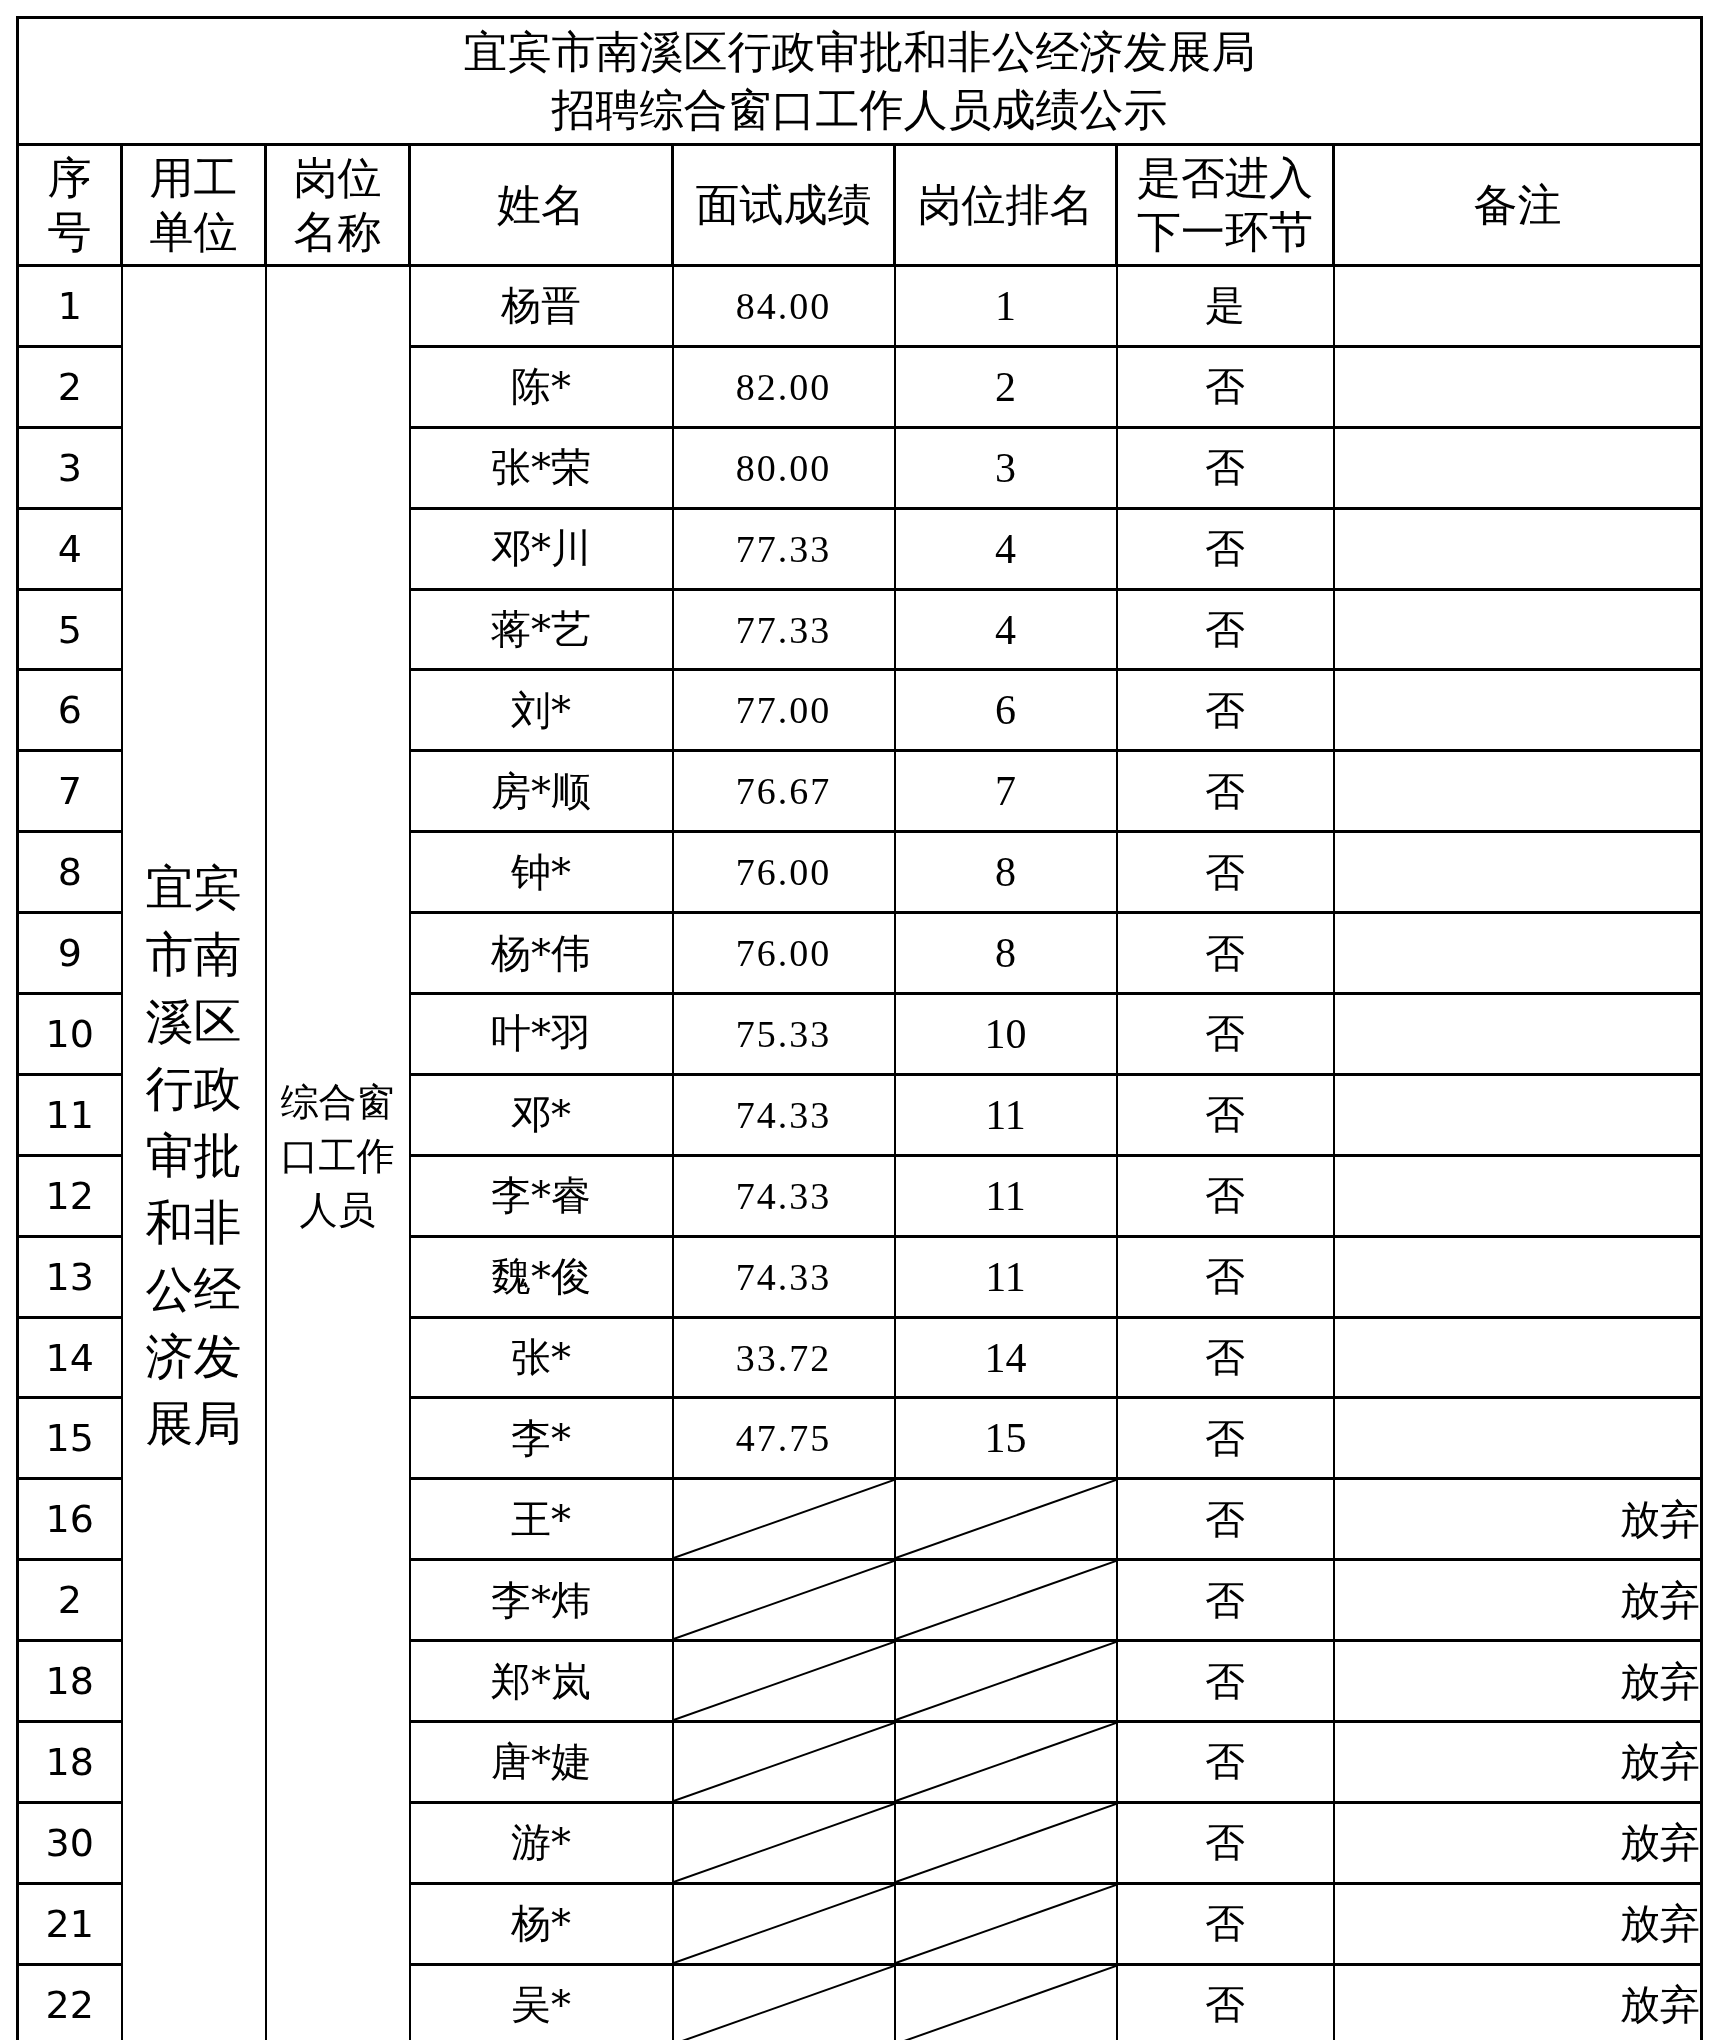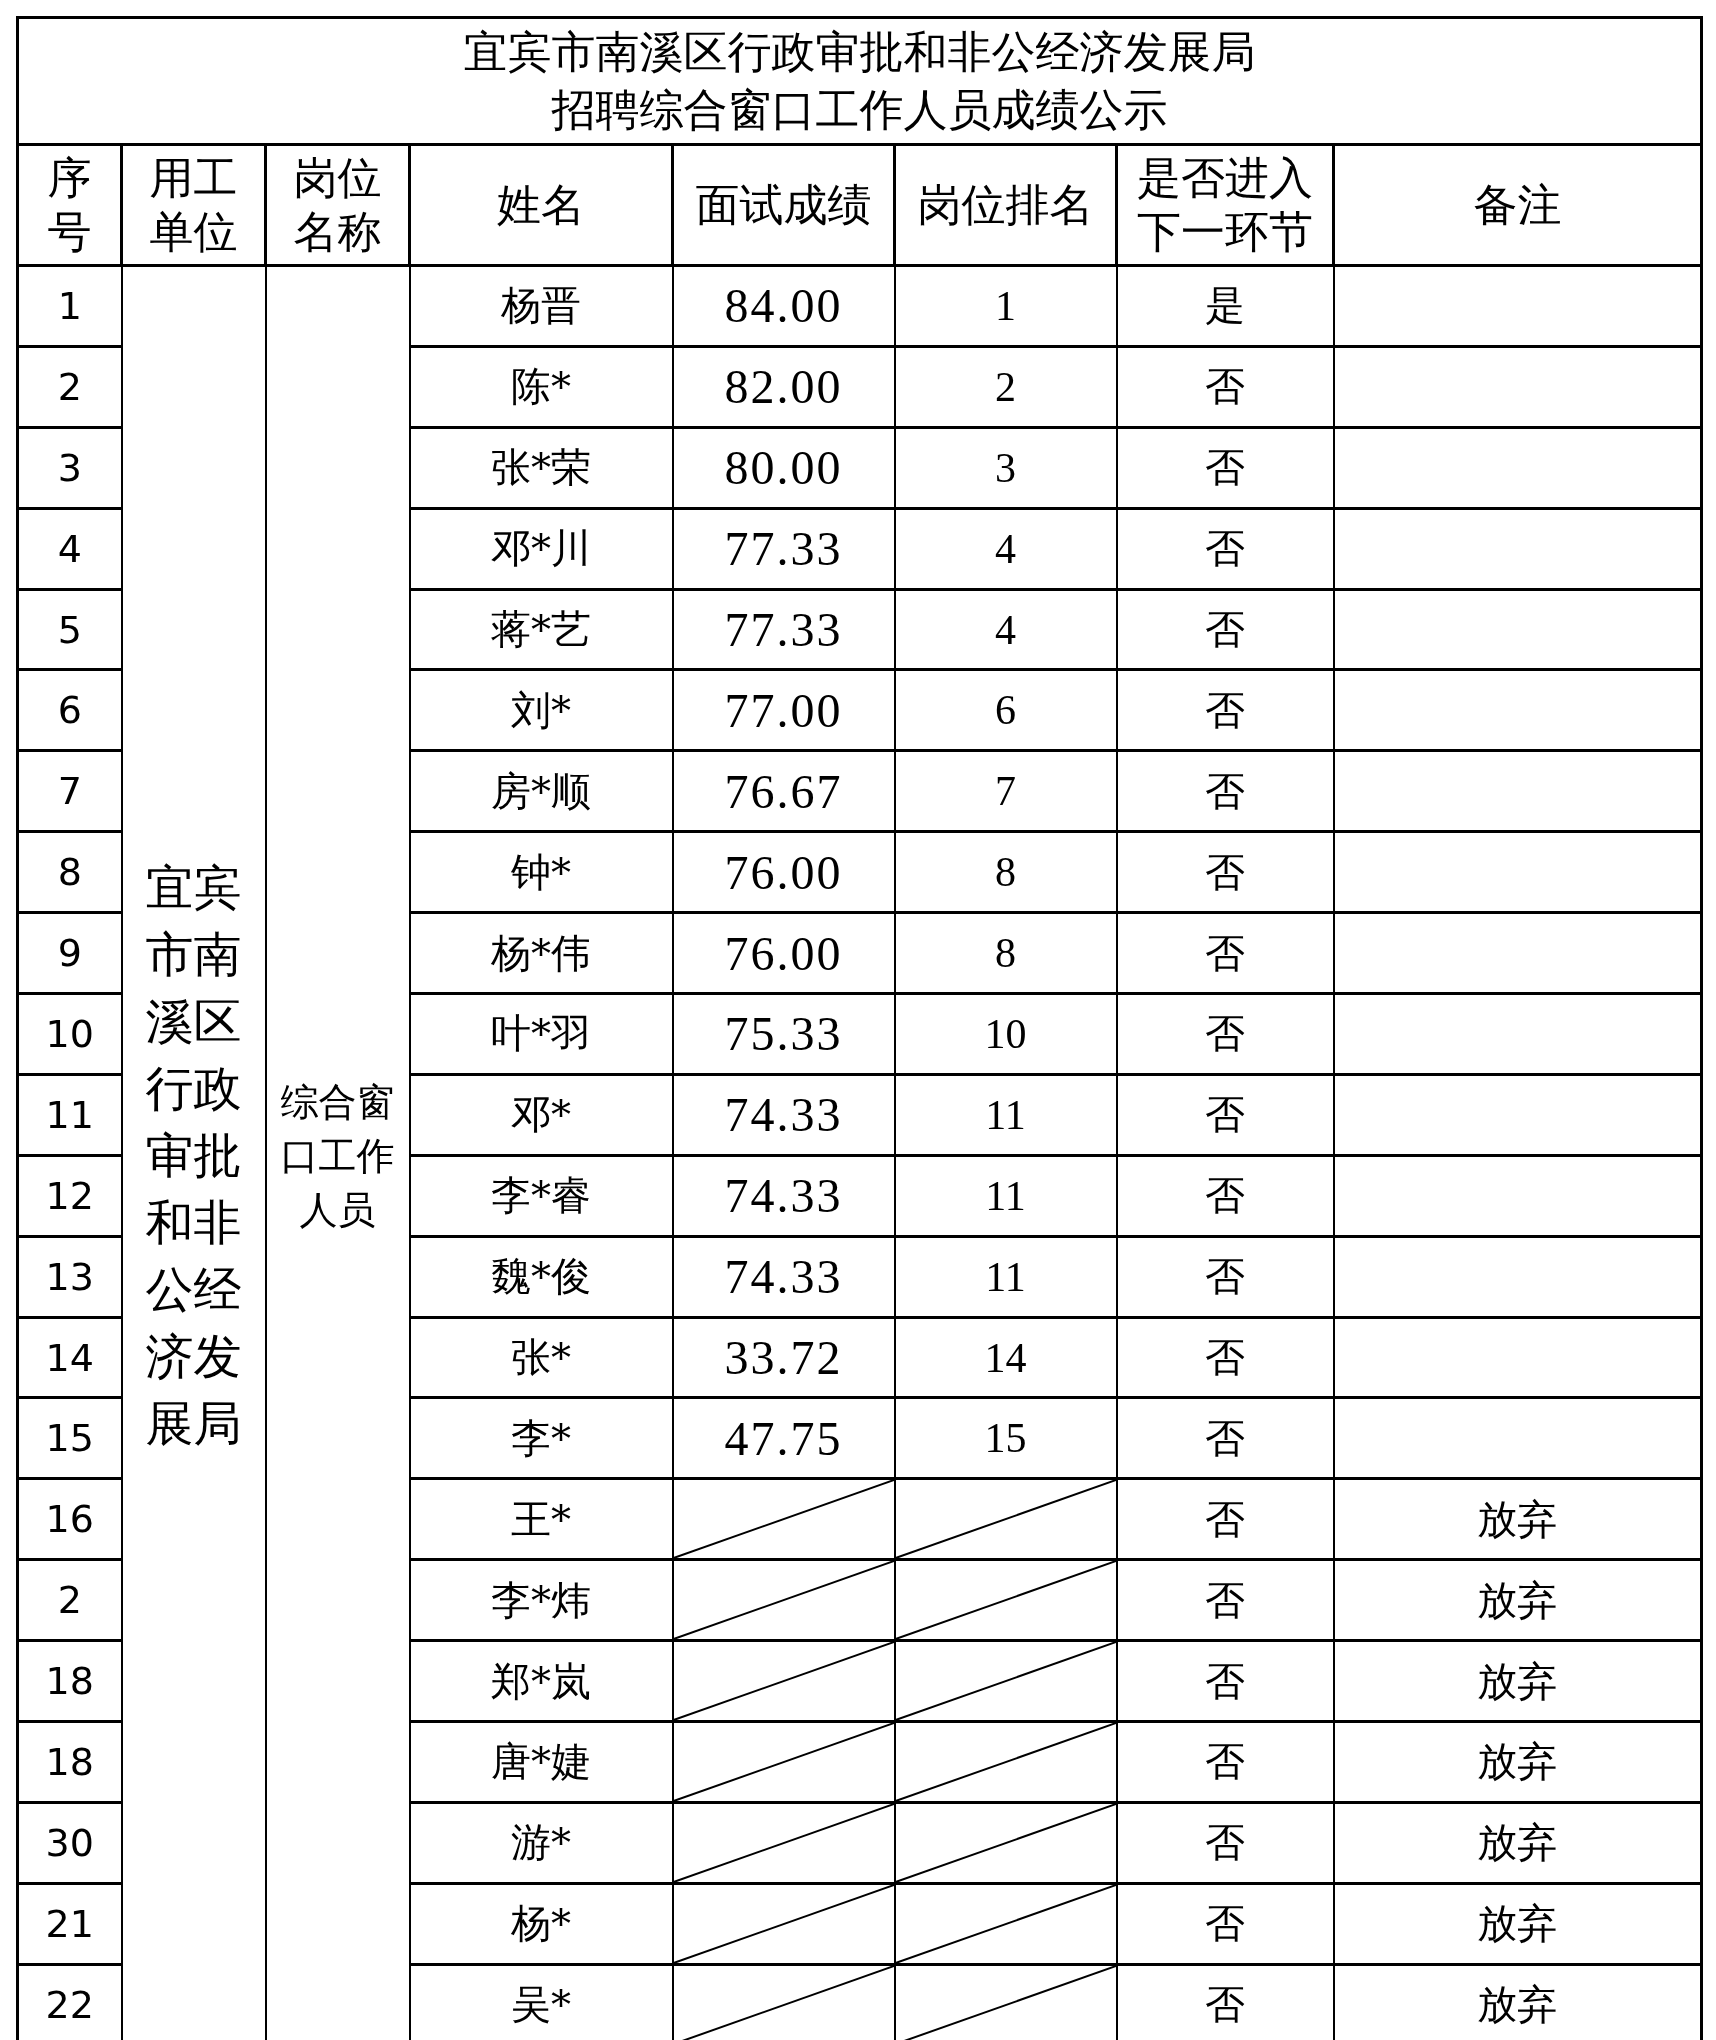--- a/index.html
+++ b/index.html
@@ -10,32 +10,32 @@
     width:1684px; border-collapse:collapse; table-layout:fixed;
   }
   table.sheet td { border:2px solid #000; padding:0; text-align:center; vertical-align:middle; position:relative; }
   table.sheet tr.title-row td { height:124px; border:3px solid #000; border-bottom-width:3px; }
   .title-line { font-size:44px; line-height:58px; display:block; font-family:"DejaVu Sans","Liberation Sans",sans-serif; }
   table.sheet tr.head-row td { height:118px; font-size:44px; line-height:54px; font-family:"DejaVu Sans","Liberation Sans",sans-serif; }
   .head-wrap { display:inline-block; width:2.1em; word-break:break-all; }
   table.sheet tr.data-row td { height:77.9px; }
   td.c-seq { font-family:"DejaVu Sans","Liberation Sans",sans-serif; font-weight:normal; font-size:38px; }
   td.c-name, td.c-adv, td.c-note { font-size:40px; font-family:"DejaVu Serif","Liberation Serif",serif; }
-  td.c-score { font-size:48px; font-family:"Liberation Serif","DejaVu Serif",serif; letter-spacing:2px; }
+  td.c-score { font-size:38px; font-family:"Liberation Serif","DejaVu Serif",serif; letter-spacing:2px; }
   td.c-rank { font-size:42px; font-family:"Liberation Serif","DejaVu Serif",serif; }
   td.c-unit { font-size:48px; line-height:67px; font-family:"DejaVu Serif","Liberation Serif",serif; }
   .unit-wrap { display:inline-block; width:2.1em; word-break:break-all; text-align:center; }
   td.c-pos { font-size:38px; line-height:54px; }
   .pos-wrap { display:inline-block; width:3.1em; word-break:break-all;font-family:Liberation Serif, serif; }
   svg.slash { position:absolute; left:0; top:0; width:100%; height:100%; }
   table.sheet tr.head-row td, table.sheet tr.title-row td { border-width:3px; }
   table.sheet tr.data-row td { border-top-width:3px; }
   table.sheet td.c-unit, table.sheet td.c-pos { border-top-width:3px; }
   table.sheet tr.data-row td.c-seq { border-left-width:3px; }
-  table.sheet tr.data-row td.c-note { border-right-width:3px; }
+  table.sheet tr.data-row td.c-note { border-right-width:3px;text-align:right; }
   table.sheet tr.data-row:last-child td { border-bottom-width:3px; }
 </style>
 </head>
 <body>
 
 <table class="sheet">
   <colgroup>
     <col style="width:104px">
     <col style="width:144px">
     <col style="width:144px">

